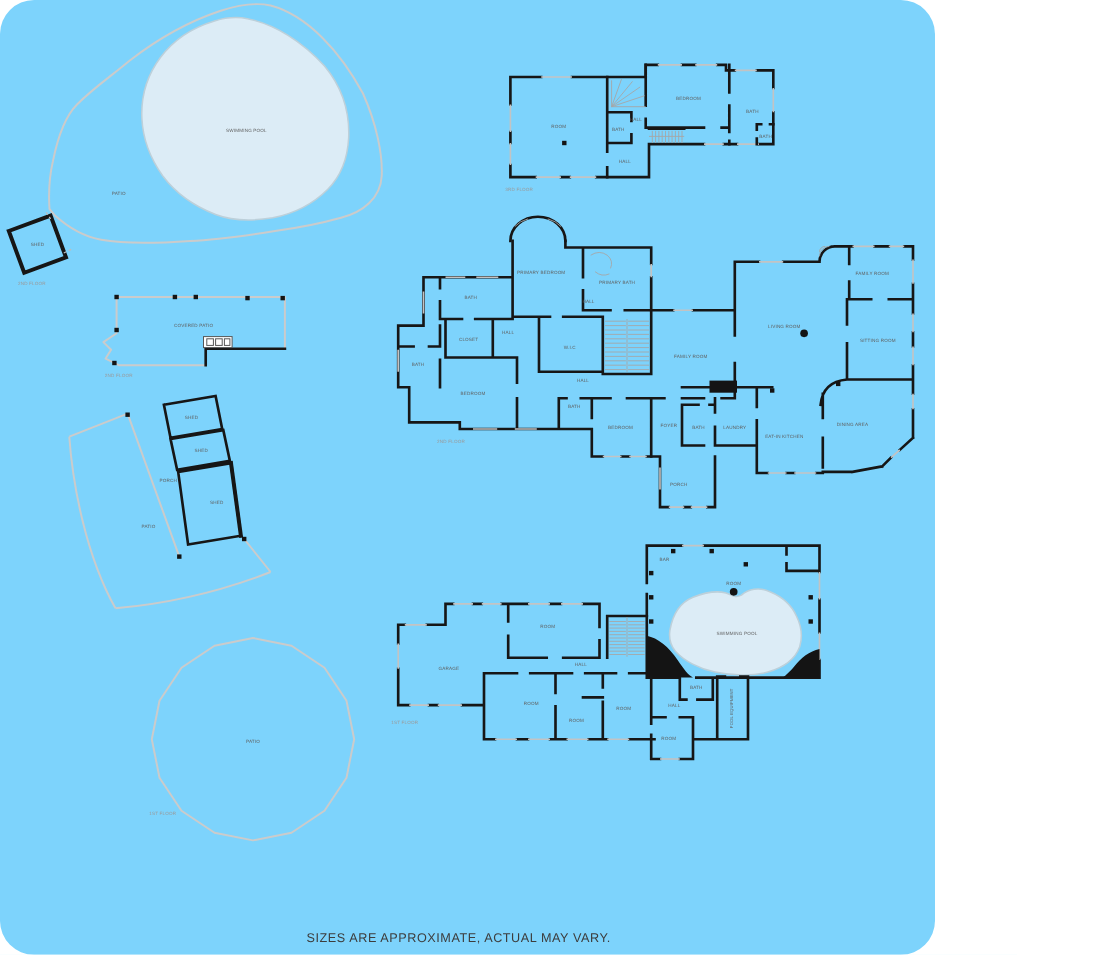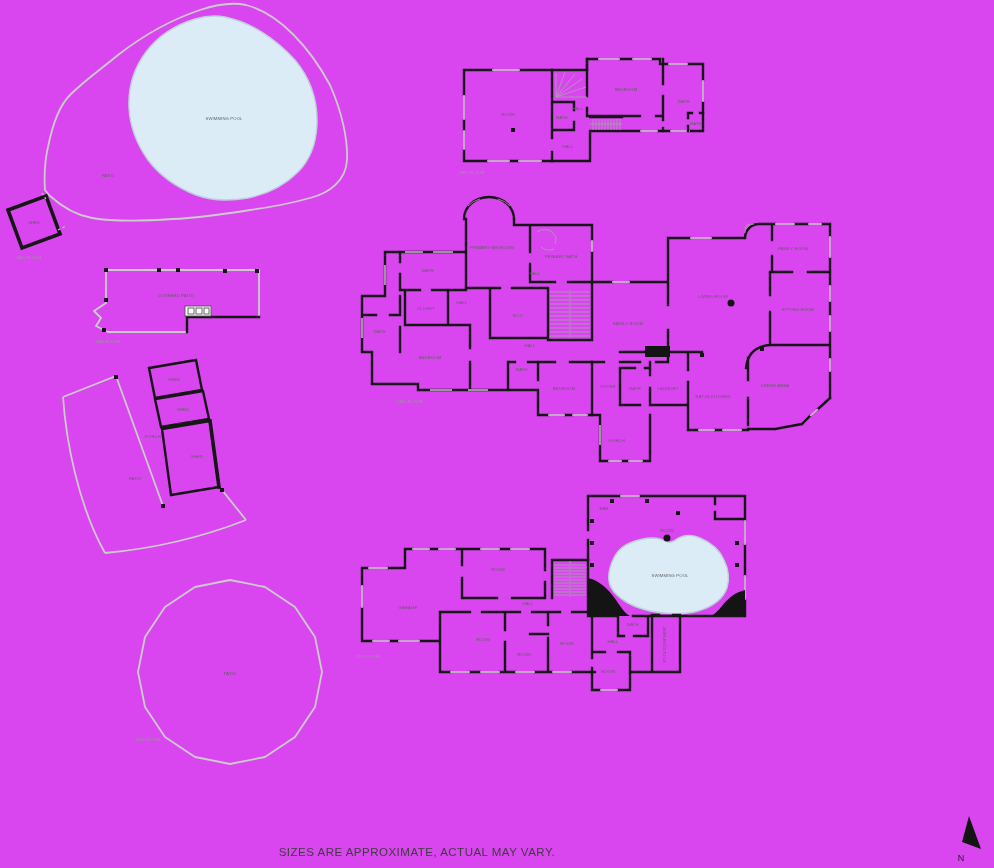--- a/index.html
+++ b/index.html
@@ -1,16 +1,16 @@
 <!DOCTYPE html>
 <html><head>
 <meta charset="utf-8">
 <style>
   html,body{margin:0;padding:0;background:#ffffff;}
-  .canvas{position:relative;width:994px;height:868px;background:#d946ef;overflow:hidden;}
+  .canvas{position:relative;width:850px;height:868px;background:#7dd3fc;overflow:hidden;border-radius:31px;}
   svg{display:block;}
   svg text{font-family:"Liberation Sans", sans-serif;}
   .wall{fill:none;stroke:#161616;stroke-width:2.4;stroke-linecap:square;}
   .wallthick{fill:none;stroke:#161616;stroke-width:3.6;stroke-linecap:square;}
   .outline{fill:none;stroke:#cbcbcb;stroke-width:1.8;stroke-linejoin:round;}
   .win{fill:none;stroke:#c3c3c3;stroke-width:1.5;}
   .stair{fill:none;stroke:#a6a6a6;stroke-width:0.8;}
   .dash{fill:none;stroke:#bdbdbd;stroke-width:1.2;stroke-dasharray:2.5 2.5;}
   .pool{fill:#dcecf6;stroke:#bdd0da;stroke-width:1.4;}
   .blk{fill:#141414;stroke:none;}

